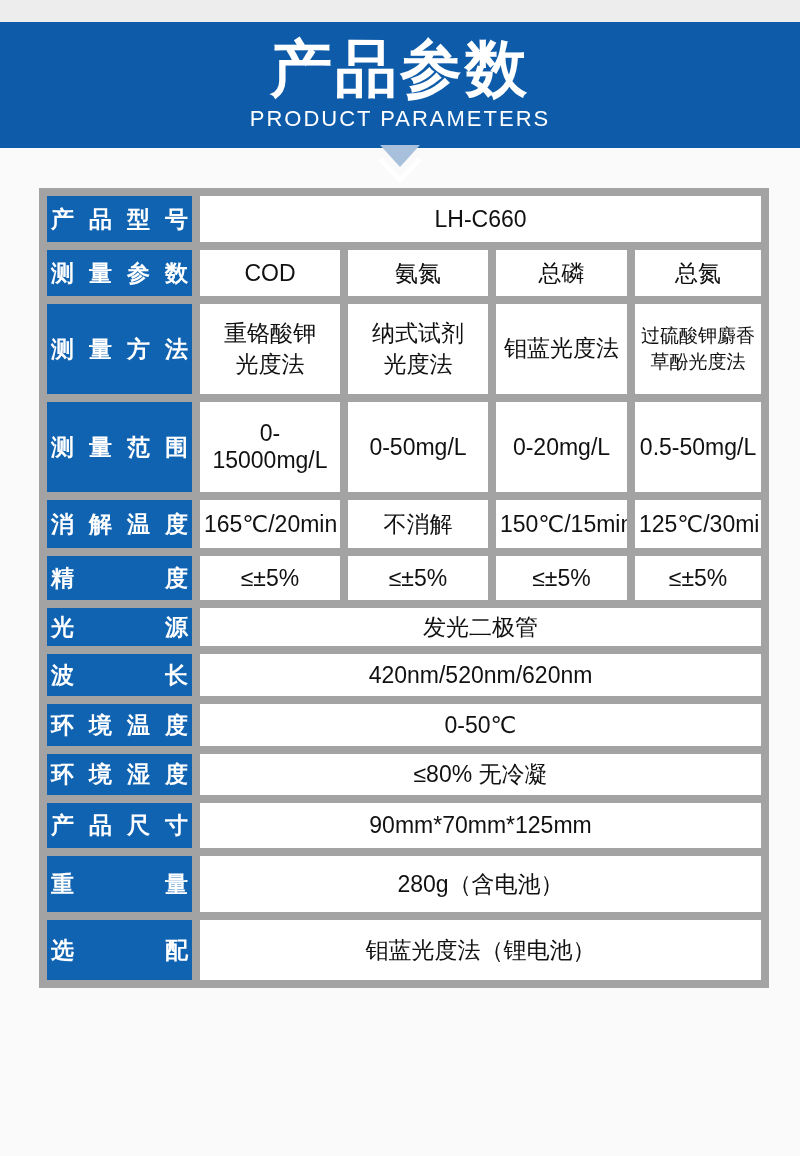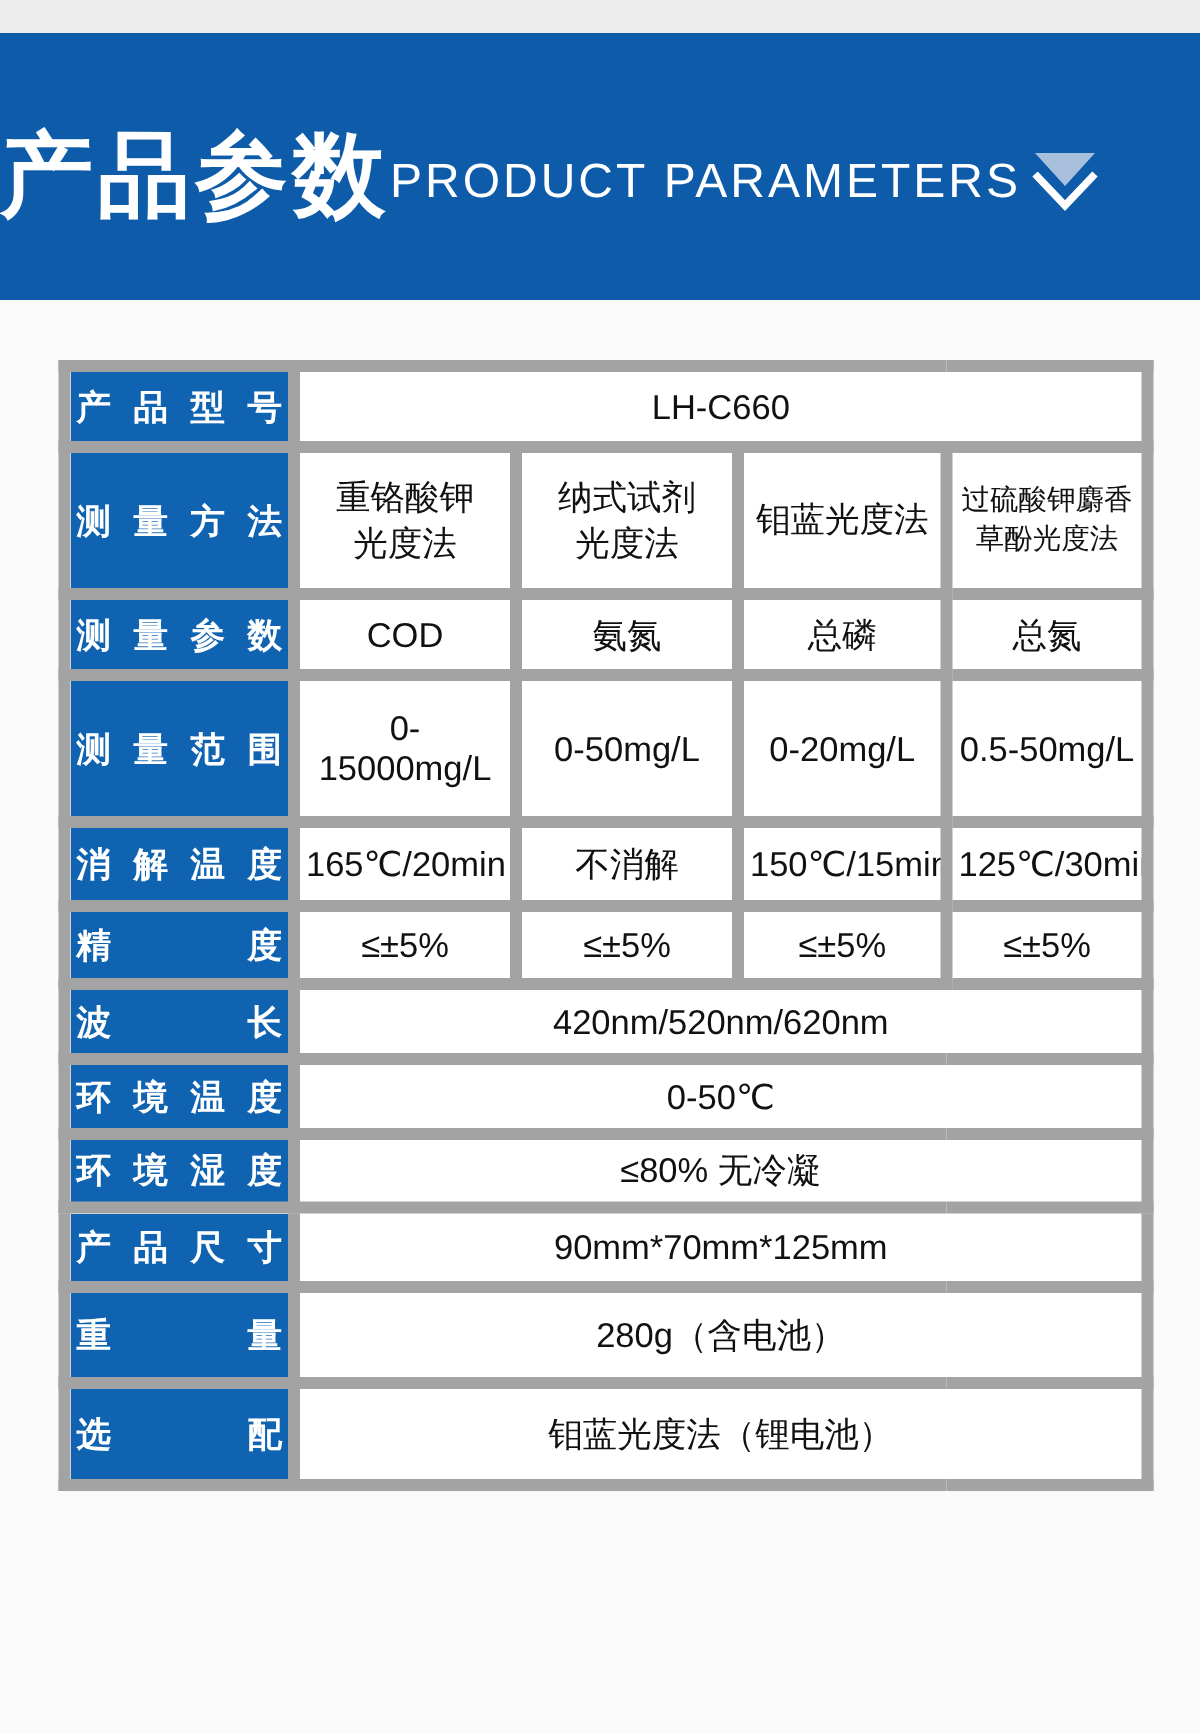--- a/index.html
+++ b/index.html
@@ -9,37 +9,37 @@
     overflow: hidden;
     background: #fafafa;
     font-family: "Liberation Sans", "DejaVu Sans", sans-serif;
     color: #111;
   }
   .top-strip {
     height: 22px;
     background: #ededed;
   }
   .hero-band {
-    height: 178px;
+    height: 126px;
     background: #0e5ca9;
     display: flex;
-    flex-direction: row;
+    flex-direction: column;
     align-items: center;
     padding-top: 14px;
   }
   .hero-title {
     color: #ffffff;
     font-size: 62px;
     font-weight: bold;
     letter-spacing: 3px;
     line-height: 1.05;
   }
   .hero-subtitle {
     color: #ffffff;
-    font-size: 32px;
+    font-size: 22px;
     font-weight: normal;
     letter-spacing: 2px;
     margin-top: 5px;
   }
   .chevron-wrap {
     margin-top: 12px;
     line-height: 0;
   }
   .spec-table-wrap {
     margin: 40px auto 0 auto;
@@ -107,36 +107,36 @@
         <col style="width:148px">
         <col style="width:148px">
         <col style="width:139px">
         <col style="width:134px">
     </colgroup>
     <tbody>
       <tr style="height:54px">
         <td class="row-label">产品型号</td>
         <td class="model-value" colspan="4">LH-C660</td>
       </tr>
+      <tr style="height:54px">
+        <td class="row-label">测量参数</td>
+        <td>COD</td>
+        <td>氨氮</td>
+        <td>总磷</td>
+        <td>总氮</td>
+      </tr>
       <tr style="height:98px">
         <td class="row-label">测量方法</td>
         <td class="method">重铬酸钾
 光度法</td>
         <td class="method">纳式试剂
 光度法</td>
         <td class="method">钼蓝光度法</td>
         <td class="method condensed">过硫酸钾麝香
 草酚光度法</td>
-      </tr>
-      <tr style="height:54px">
-        <td class="row-label">测量参数</td>
-        <td>COD</td>
-        <td>氨氮</td>
-        <td>总磷</td>
-        <td>总氮</td>
       </tr>
       <tr style="height:98px">
         <td class="row-label">测量范围</td>
         <td>0-15000mg/L</td>
         <td>0-50mg/L</td>
         <td>0-20mg/L</td>
         <td>0.5-50mg/L</td>
       </tr>
       <tr style="height:56px">
         <td class="row-label">消解温度</td>
@@ -144,20 +144,24 @@
         <td>不消解</td>
         <td>150℃/15min</td>
         <td>125℃/30min</td>
       </tr>
       <tr style="height:52px">
         <td class="row-label">精度</td>
         <td>≤±5%</td>
         <td>≤±5%</td>
         <td>≤±5%</td>
         <td>≤±5%</td>
+      </tr>
+      <tr style="height:46px">
+        <td class="row-label">光源</td>
+        <td colspan="4">发光二极管</td>
       </tr>
       <tr style="height:50px">
         <td class="row-label">波长</td>
         <td colspan="4">420nm/520nm/620nm</td>
       </tr>
       <tr style="height:50px">
         <td class="row-label">环境温度</td>
         <td colspan="4">0-50℃</td>
       </tr>
       <tr style="height:49px">

